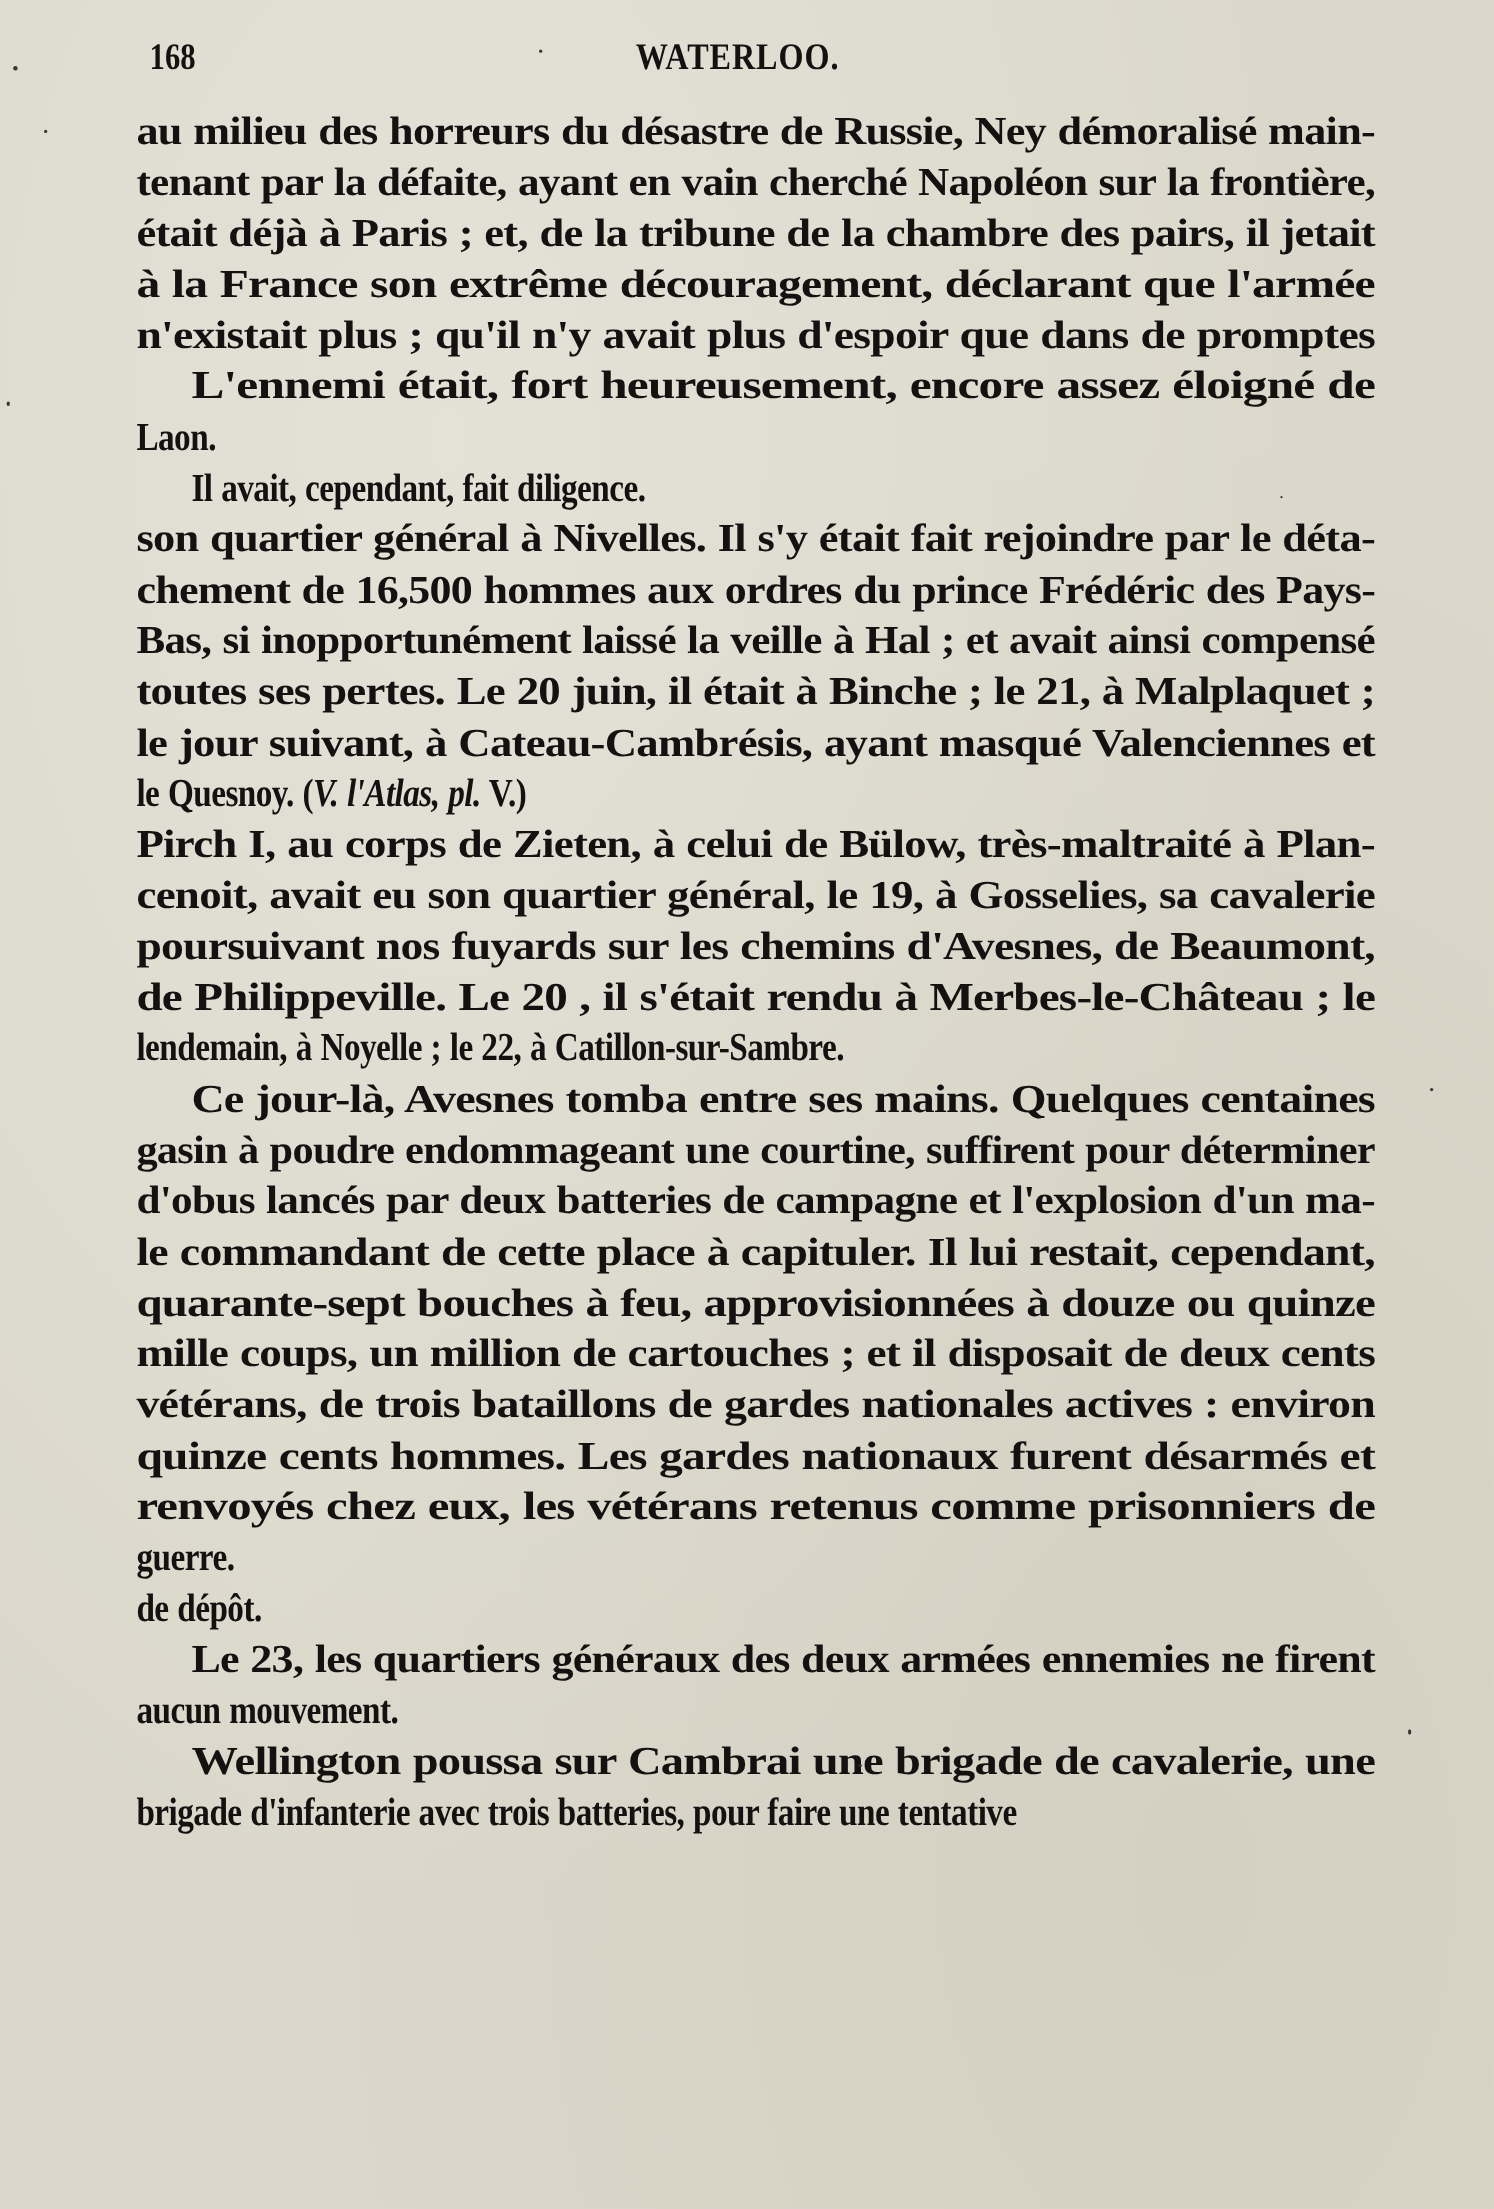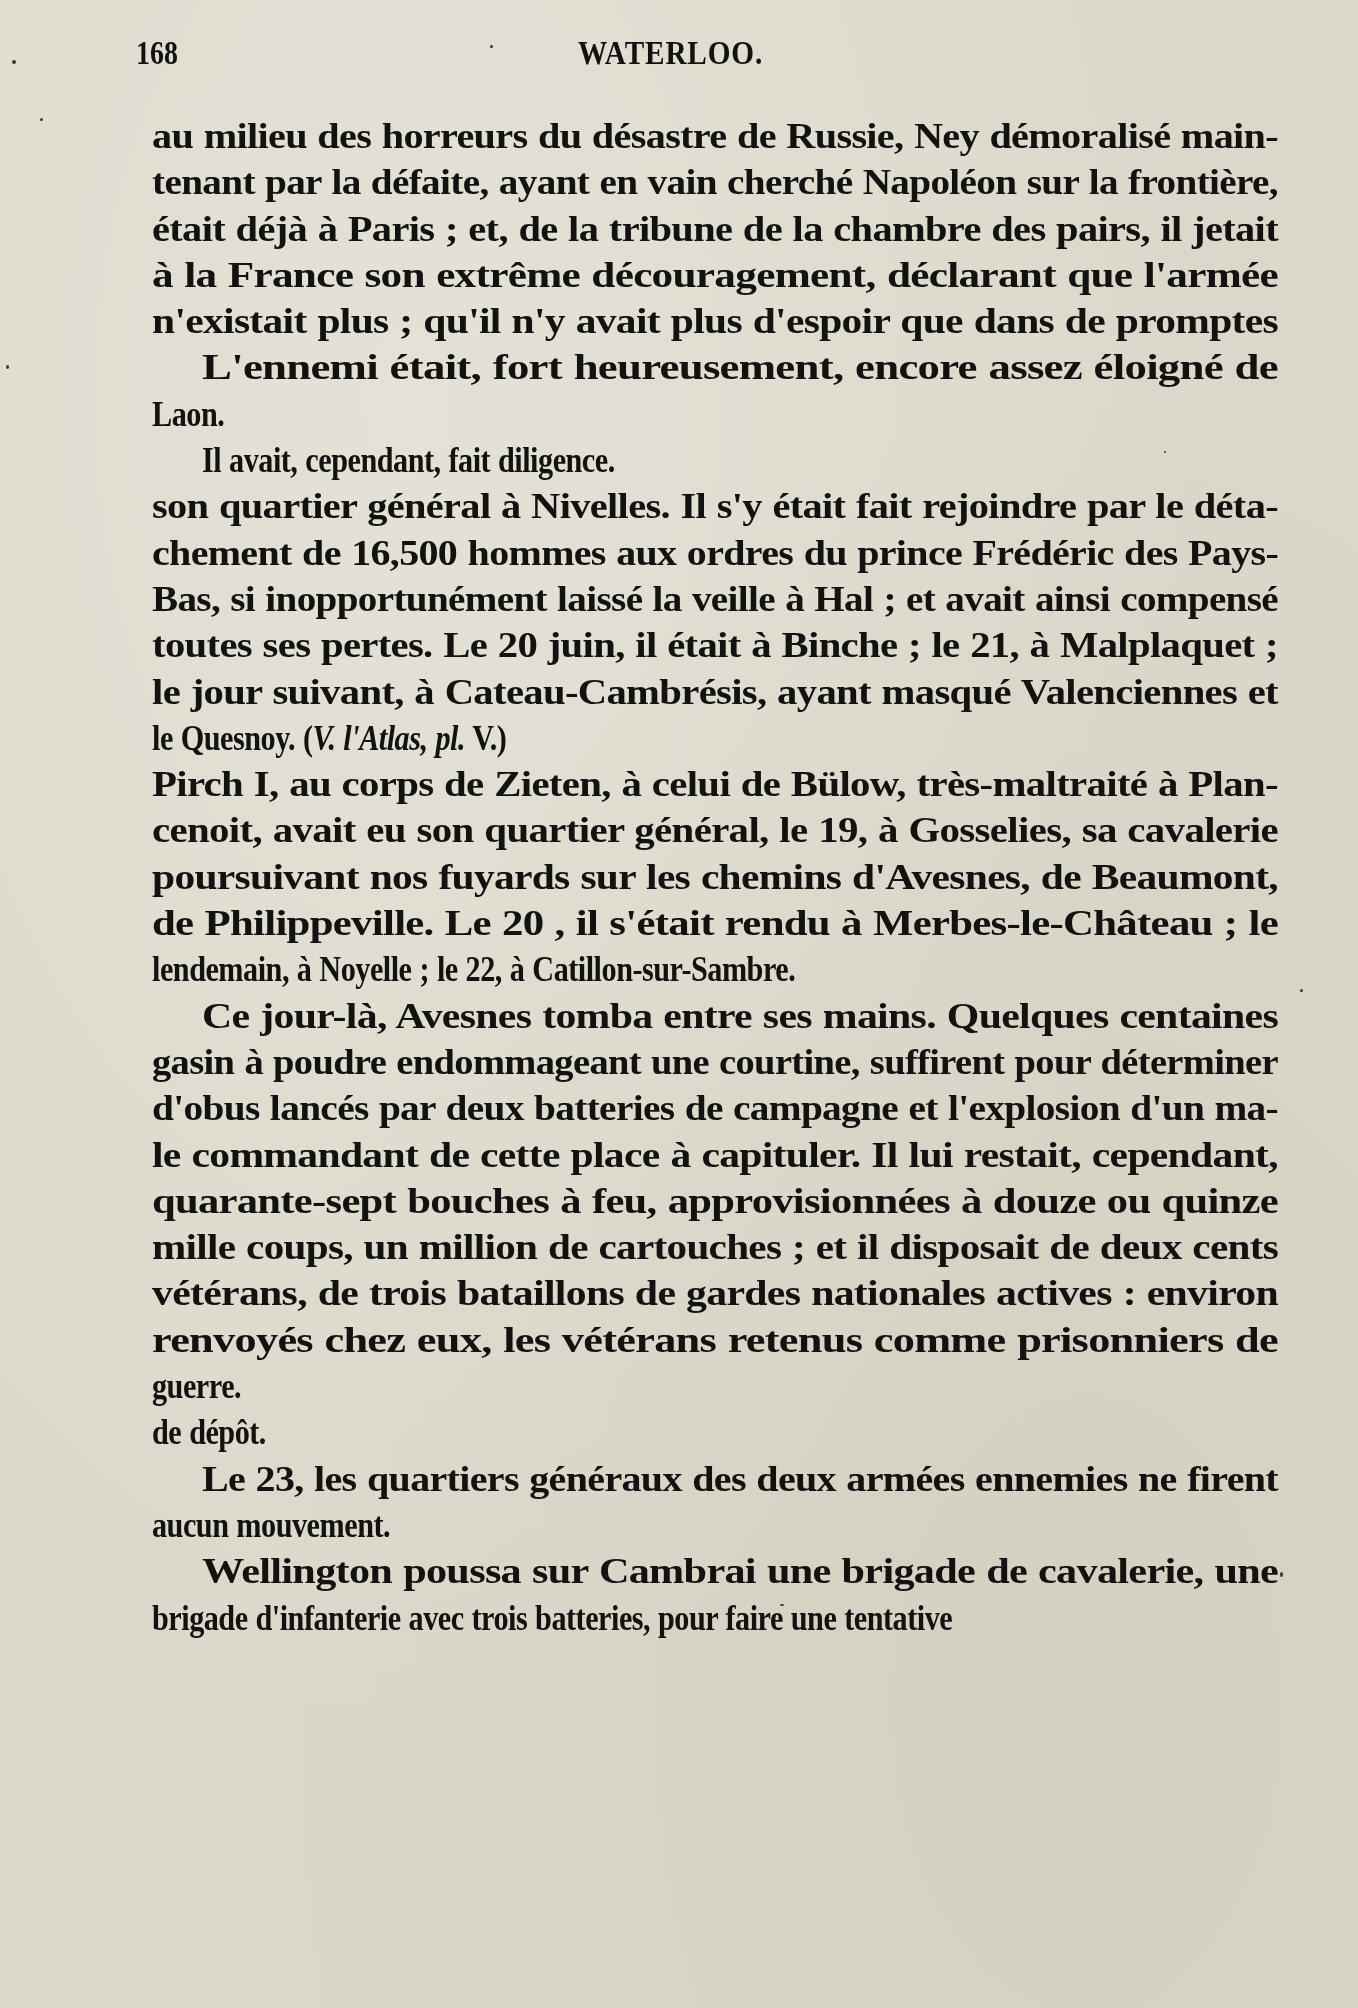--- a/index.html
+++ b/index.html
@@ -48,24 +48,23 @@
       left: 442px;
       top: 0;
       font-size: 34px;
       font-weight: bold;
       letter-spacing: 1px;
       transform: scaleX(0.86);
       transform-origin: left center;
     }
     .body-text {
       position: absolute;
-      left: 152px;
+      left: 124px;
       top: 96px;
       width: 1126px;
-      margin-top: 17px;
     }
     .line {
       height: 46.3px;
       line-height: 46.3px;
       font-size: 36px;
       font-weight: bold;
       white-space: nowrap;
       text-align: justify;
       text-align-last: justify;
       letter-spacing: -0.6px;
@@ -116,20 +115,21 @@
       <div class="line"><span style="display: inline-block; white-space: nowrap; transform-origin: left center; transform: scaleX(1.1525);">poursuivant nos fuyards sur les chemins d'Avesnes, de Beaumont,</span></div>
       <div class="line"><span style="display: inline-block; white-space: nowrap; transform-origin: left center; transform: scaleX(1.189);">de Philippeville. Le 20 , il s'était rendu à Merbes-le-Château ; le</span></div>
       <div class="line last"><span style="display: inline-block; white-space: nowrap; transform-origin: left center; transform: scaleX(0.84);">lendemain, à Noyelle ; le 22, à Catillon-sur-Sambre.</span></div>
       <div class="line indent"><span style="display: inline-block; white-space: nowrap; transform-origin: left center; transform: scaleX(1.1611);">Ce jour-là, Avesnes tomba entre ses mains. Quelques centaines</span></div>
       <div class="line"><span style="display: inline-block; white-space: nowrap; transform-origin: left center; transform: scaleX(1.0695);">gasin à poudre endommageant une courtine, suffirent pour déterminer</span></div>
       <div class="line"><span style="display: inline-block; white-space: nowrap; transform-origin: left center; transform: scaleX(1.0925);">d'obus lancés par deux batteries de campagne et l'explosion d'un ma-</span></div>
       <div class="line"><span style="display: inline-block; white-space: nowrap; transform-origin: left center; transform: scaleX(1.1559);">le commandant de cette place à capituler. Il lui restait, cependant,</span></div>
       <div class="line"><span style="display: inline-block; white-space: nowrap; transform-origin: left center; transform: scaleX(1.1837);">quarante-sept bouches à feu, approvisionnées à douze ou quinze</span></div>
       <div class="line"><span style="display: inline-block; white-space: nowrap; transform-origin: left center; transform: scaleX(1.1424);">mille coups, un million de cartouches ; et il disposait de deux cents</span></div>
       <div class="line"><span style="display: inline-block; white-space: nowrap; transform-origin: left center; transform: scaleX(1.1598);">vétérans, de trois bataillons de gardes nationales actives : environ</span></div>
+      <div class="line"><span style="display: inline-block; white-space: nowrap; transform-origin: left center; transform: scaleX(1.2);">quinze cents hommes. Les gardes nationaux furent désarmés et</span></div>
       <div class="line"><span style="display: inline-block; white-space: nowrap; transform-origin: left center; transform: scaleX(1.2326);">renvoyés chez eux, les vétérans retenus comme prisonniers de</span></div>
       <div class="line last"><span style="display: inline-block; white-space: nowrap; transform-origin: left center; transform: scaleX(0.84);">guerre.</span></div>
       <div class="line last"><span style="display: inline-block; white-space: nowrap; transform-origin: left center; transform: scaleX(0.84);">de dépôt.</span></div>
       <div class="line indent"><span style="display: inline-block; white-space: nowrap; transform-origin: left center; transform: scaleX(1.1118);">Le 23, les quartiers généraux des deux armées ennemies ne firent</span></div>
       <div class="line last"><span style="display: inline-block; white-space: nowrap; transform-origin: left center; transform: scaleX(0.84);">aucun mouvement.</span></div>
       <div class="line indent"><span style="display: inline-block; white-space: nowrap; transform-origin: left center; transform: scaleX(1.1734);">Wellington poussa sur Cambrai une brigade de cavalerie, une</span></div>
       <div class="line last"><span style="display: inline-block; white-space: nowrap; transform-origin: left center; transform: scaleX(0.84);">brigade d'infanterie avec trois batteries, pour faire une tentative</span></div>
     </div>
 
   <div class="speck" style="left:12px;top:60px;width:4px;height:4px;"></div>

